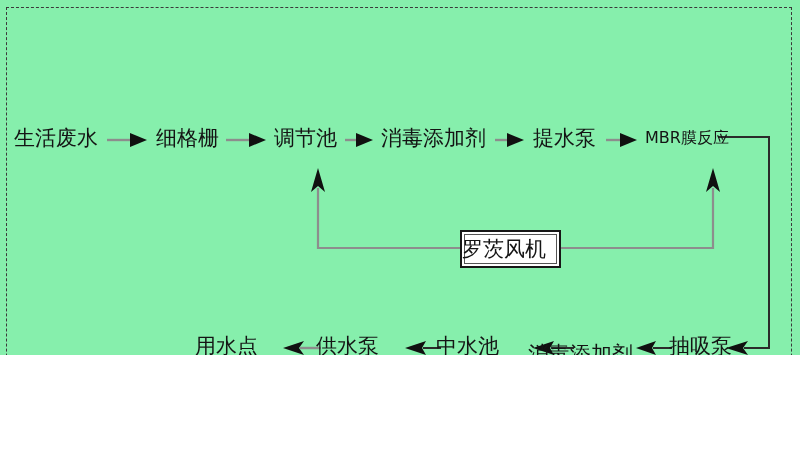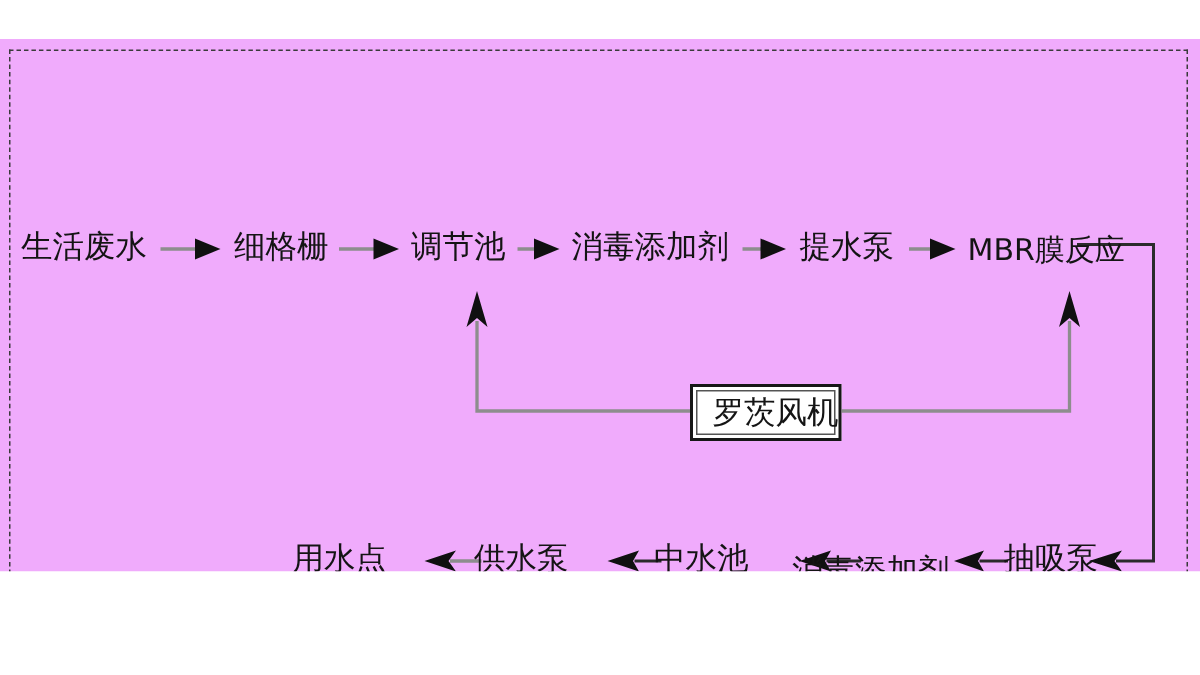--- a/index.html
+++ b/index.html
@@ -4,24 +4,23 @@
 <style>
   html, body {
     margin: 0;
     padding: 0;
     background: #ffffff;
   }
   #canvas {
     position: relative;
     width: 800px;
     height: 355px;
-    background: #f0abfc;
+    background: #86efac;
     font-family: "DejaVu Sans", "Liberation Sans", sans-serif;
     overflow: hidden;
-    margin-top: 26px;
   }
   #dashed-frame {
     position: absolute;
     left: 6px;
     top: 7px;
     width: 786px;
     height: 430px;
     border: 1px dashed #3a3a3a;
     box-sizing: border-box;
     pointer-events: none;
@@ -29,31 +28,31 @@
   .node {
     position: absolute;
     white-space: nowrap;
     color: #141414;
     font-size: 21px;
     line-height: 1;
     letter-spacing: 0px;
     font-weight: 400;
   }
   .node.small {
-    font-size: 20px;
+    font-size: 16px;
   }
   .blower-box {
     position: absolute;
     box-sizing: border-box;
     border: 2px solid #171717;
     background: #ffffff;
     padding: 0;
     display: flex;
     align-items: center;
-    justify-content: flex-end;
+    justify-content: flex-start;
   }
   .blower-box .inner-rule {
     position: absolute;
     left: 2px;
     top: 2px;
     right: 2px;
     bottom: 2px;
     border: 1px solid #555;
     pointer-events: none;
   }

